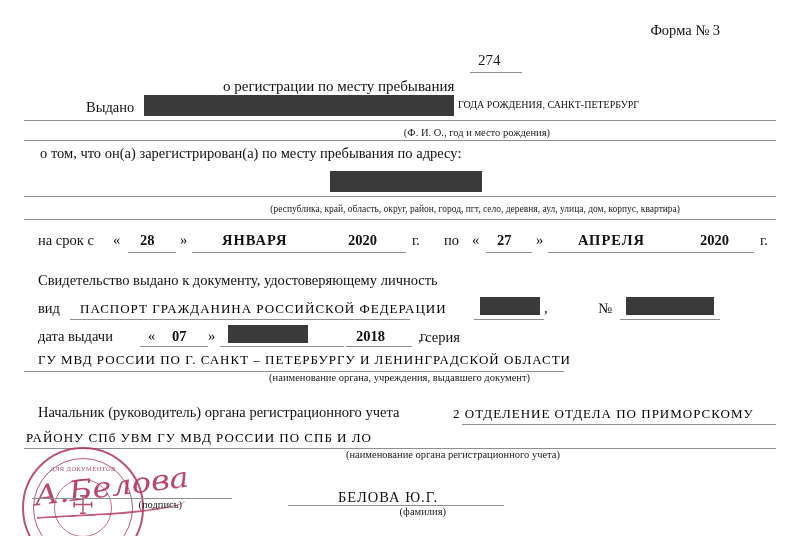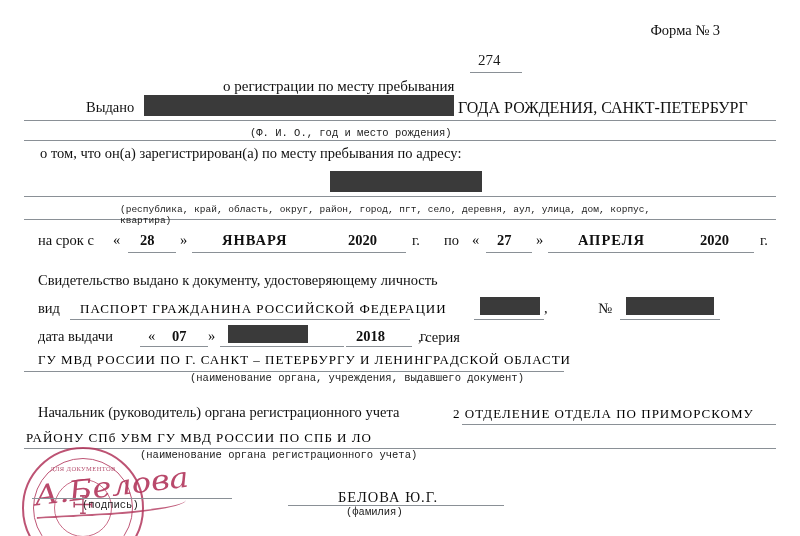--- a/index.html
+++ b/index.html
@@ -26,22 +26,22 @@
     height: 0;
   }
   .redact {
     position: absolute;
     background: #3a3a3a;
   }
   .caption {
     position: absolute;
     font-size: 10.5px;
     color: #1a1a1a;
-    text-align: left;
-    font-family: Liberation Mono, monospace;
+    text-align: right;
+    font-family: Liberation Serif, serif;
   }
   .txt {
     position: absolute;
     font-size: 14.5px;
     color: #111111;
     white-space: nowrap;
   }
   .txt-sm {
     position: absolute;
     font-size: 13px;
@@ -160,21 +160,21 @@
 
   <div class="num-handwritten" style="left:478px; top:52px;">274</div>
   <div class="line" style="left:470px; top:72px; width:52px;"></div>
 
   <div class="title-sub" style="left:223px; top:78px;">о регистрации по месту пребывания</div>
 
   <div class="txt" style="left:86px; top:99px;">Выдано</div>
 
   <div class="redact" style="left:144px; top:95px; width:310px; height:21px;"></div>
 
-  <div class="txt" style="left:458px; top:99px; font-size:16px;">ГОДА РОЖДЕНИЯ, САНКТ-ПЕТЕРБУРГ</div>
+  <div class="txt" style="left:458px; top:99px; font-size:10px;">ГОДА РОЖДЕНИЯ, САНКТ-ПЕТЕРБУРГ</div>
 
   <div class="line" style="left:24px; top:120px; width:752px;"></div>
 
   <div class="line" style="left:24px; top:140px; width:752px;"></div>
   <div class="caption" style="left:250px; top:127px; width:300px;">(Ф. И. О., год и место рождения)</div>
 
   <div class="txt" style="left:40px; top:145px;">о том, что он(а) зарегистрирован(а) по месту пребывания по адресу:</div>
 
   <div class="redact" style="left:330px; top:171px; width:152px; height:21px;"></div>
   <div class="line" style="left:24px; top:196px; width:752px;"></div>

